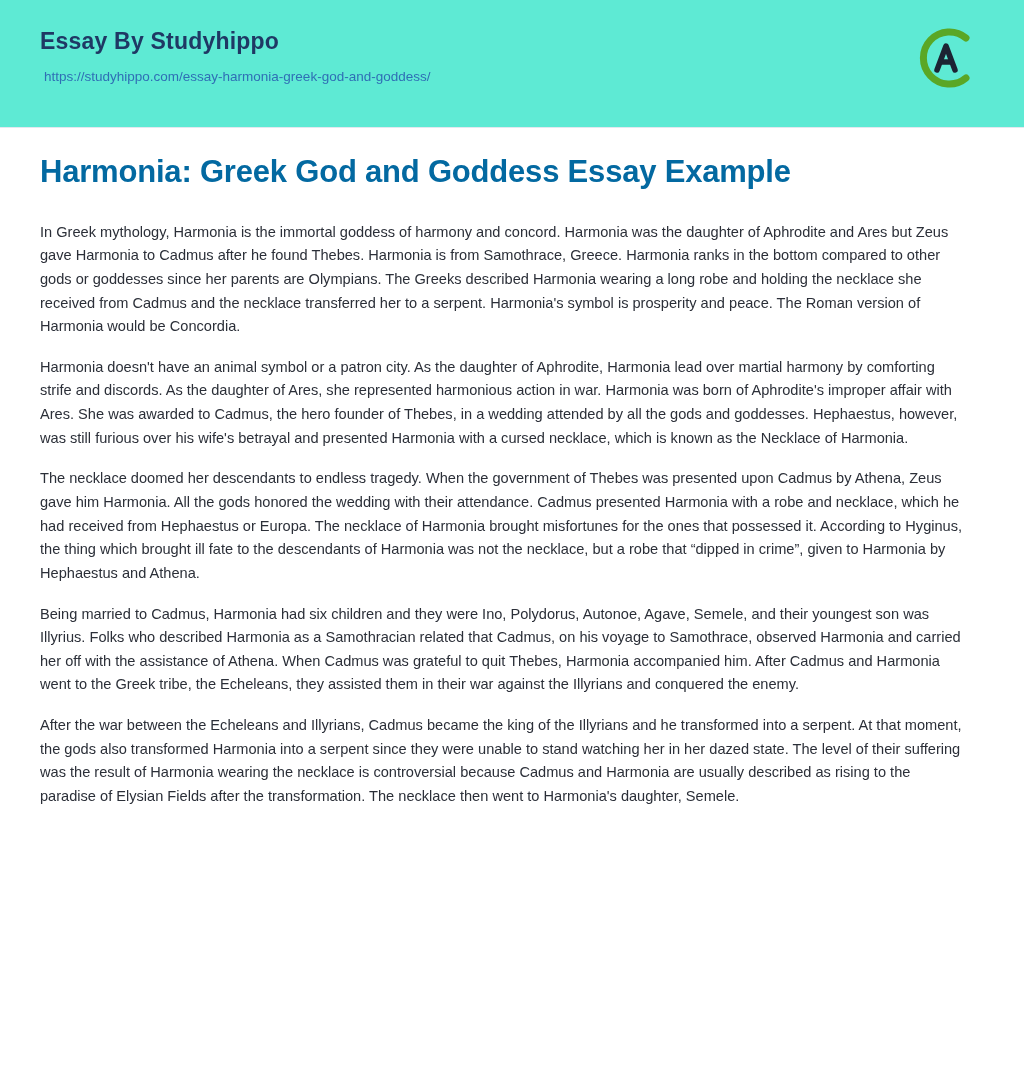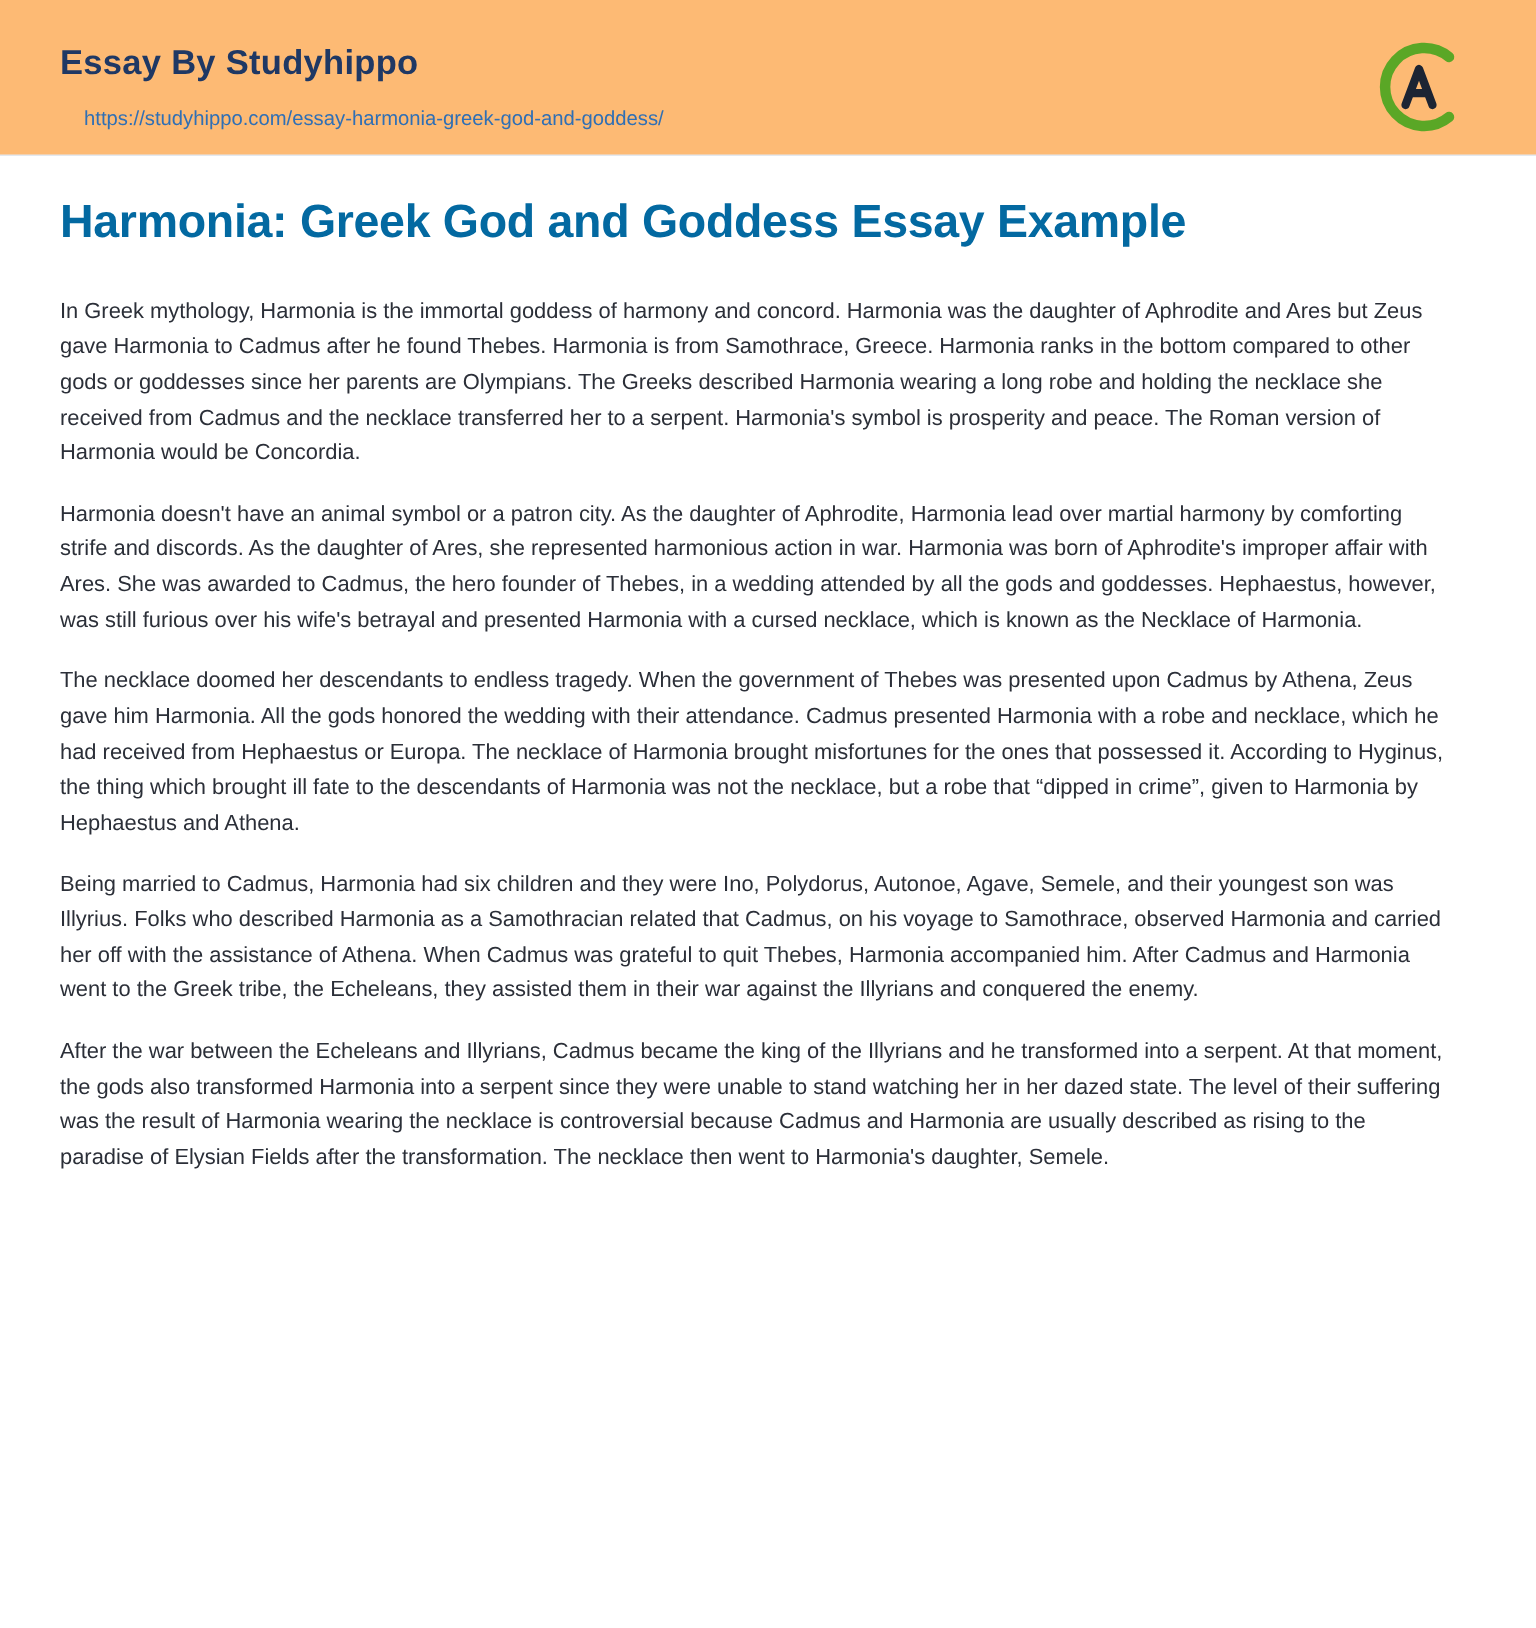--- a/index.html
+++ b/index.html
@@ -11,37 +11,37 @@
     min-height: 1085px;
     background: #ffffff;
     font-family: "Liberation Sans", sans-serif;
     color: #2b2f38;
     -webkit-font-smoothing: antialiased;
   }
 
   
   .page-header {
     position: relative;
-    background: #fdba74;
+    background: #5eead4;
     border-bottom: 1px solid #e3e8ef;
     padding: 28px 40px 22px 40px;
     box-sizing: border-box;
-    height: 104px;
+    height: 128px;
   }
   .site-title {
     font-size: 23px;
     font-weight: bold;
     color: #1f3864;
     letter-spacing: 0.2px;
     margin: 0 0 14px 0;
   }
   .site-url {
     font-size: 13.5px;
     color: #2f6fb5;
-    margin: 16px;
+    margin: 4px;
     word-break: break-all;
   }
   .brand-logo {
     position: absolute;
     right: 42px;
     top: 22px;
     width: 72px;
     height: 72px;
     display: block;
   }

